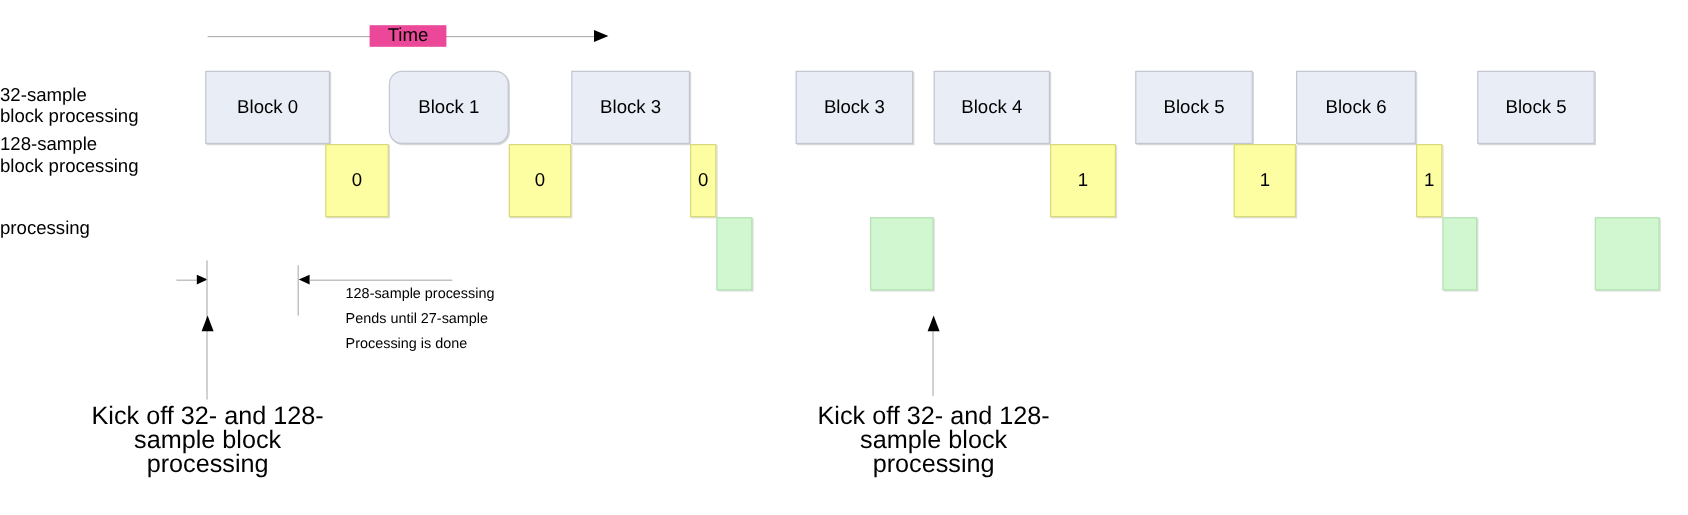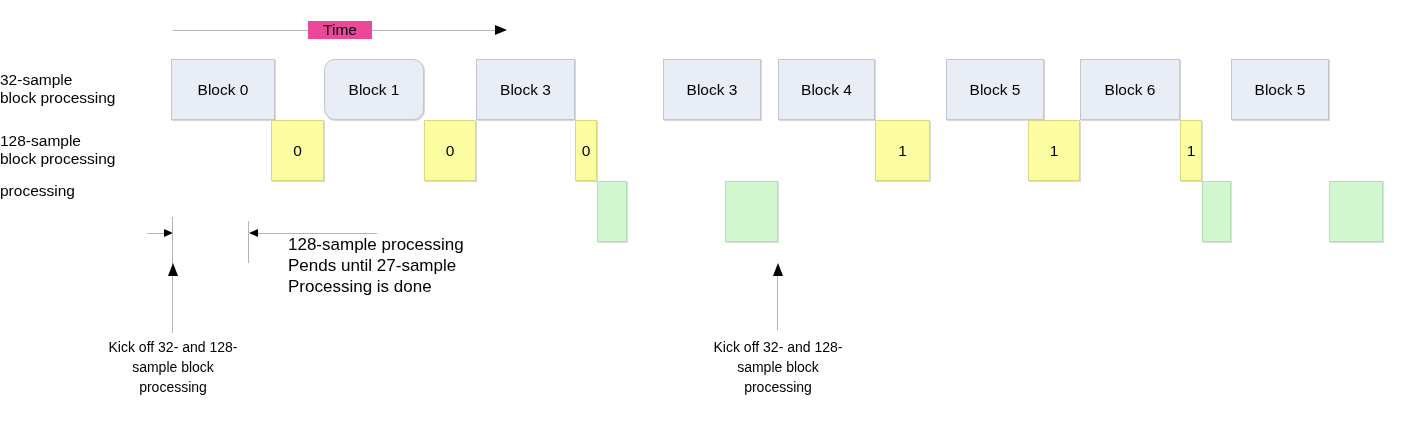--- a/index.html
+++ b/index.html
@@ -22,37 +22,37 @@
     position:absolute;left:0;width:153px;text-align:left;
     font-size:15.5px;line-height:18px;white-space:nowrap;
   }
   .blk{
     position:absolute;box-sizing:border-box;display:flex;align-items:center;justify-content:center;
     font-size:15.5px;
   }
   .blk32{top:59px;height:61px;background:var(--c-block32-fill,#e8edf6);border:1px solid var(--c-block32-border,#c2c7d1);box-shadow:1px 1px 0 rgba(140,140,140,.35);}
   .blk128{top:120px;height:61px;background:var(--c-block128-fill,#fdfda1);border:1px solid var(--c-block128-border,#d8d87d);box-shadow:1px 1px 0 rgba(140,140,140,.3);}
   .blkfree{top:181px;height:61px;background:var(--c-free-fill,#d0f7d0);border:1px solid var(--c-free-border,#b4e0b4);box-shadow:1px 1px 0 rgba(140,140,140,.3);}
-  .note{position:absolute;font-size:17px;line-height:21px;white-space:nowrap;}
-  .kickoff{position:absolute;width:220px;text-align:center;font-size:14px;line-height:20px;white-space:nowrap;}
+  .note{position:absolute;font-size:12px;line-height:21px;white-space:nowrap;}
+  .kickoff{position:absolute;width:220px;text-align:center;font-size:21px;line-height:20px;white-space:nowrap;}
 </style>
 </head>
 <body>
 
 <div class="canvas">
 
   <div class="hline" style="left:173px;top:30px;width:324px"></div>
   <div class="tri tri-right-lg" style="left:495px;top:25px"></div>
   <div class="time-label">Time</div>
 
   <div class="rowlabel" style="top:71px">
       <div>32-sample</div>
       <div>block processing</div>
     </div>
-  <div class="rowlabel" style="top:132px">
+  <div class="rowlabel" style="top:112px">
       <div>128-sample</div>
       <div>block processing</div>
     </div>
   <div class="rowlabel" style="top:182px">
       <div>processing</div>
     </div>
 
   <div>
       <div class="blk blk32" style="left: 171px; width: 104px;">Block 0</div>
       <div class="blk blk32" style="left: 324px; width: 100px; border-radius: 11px;">Block 1</div>

